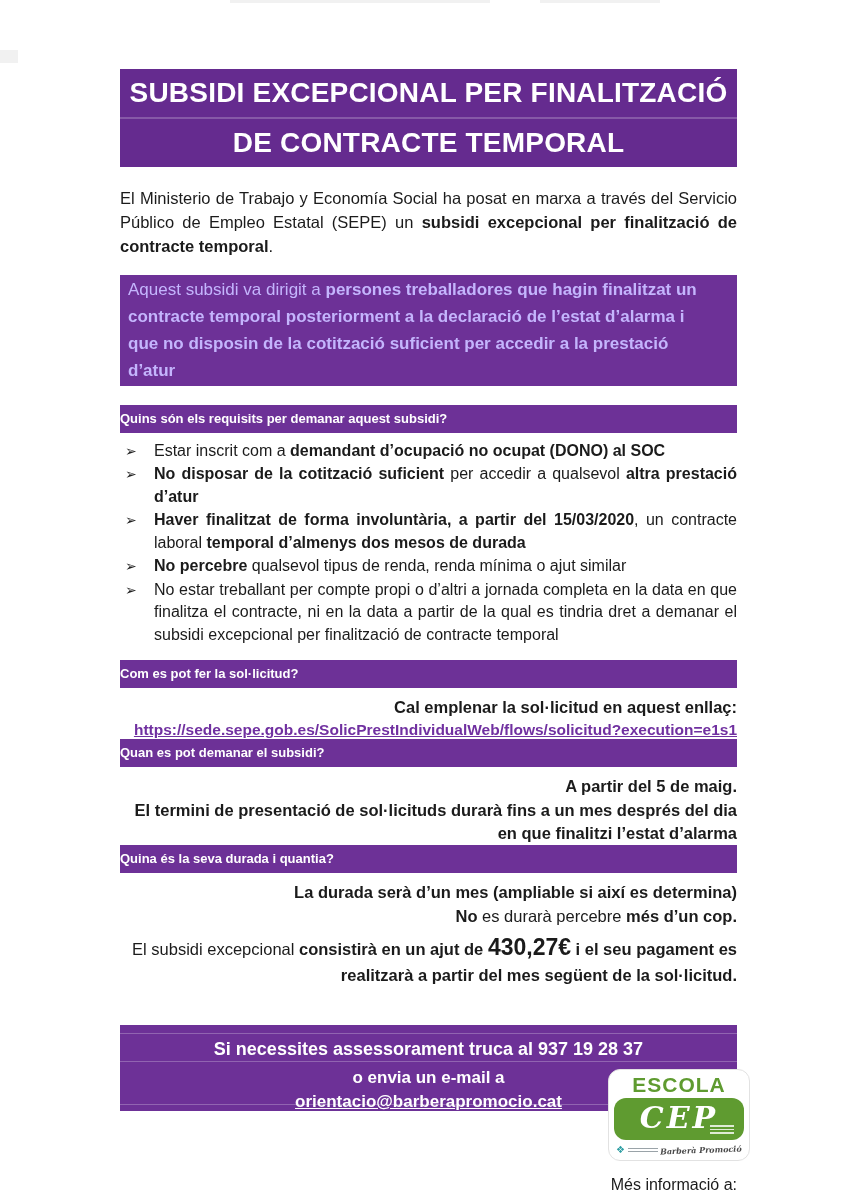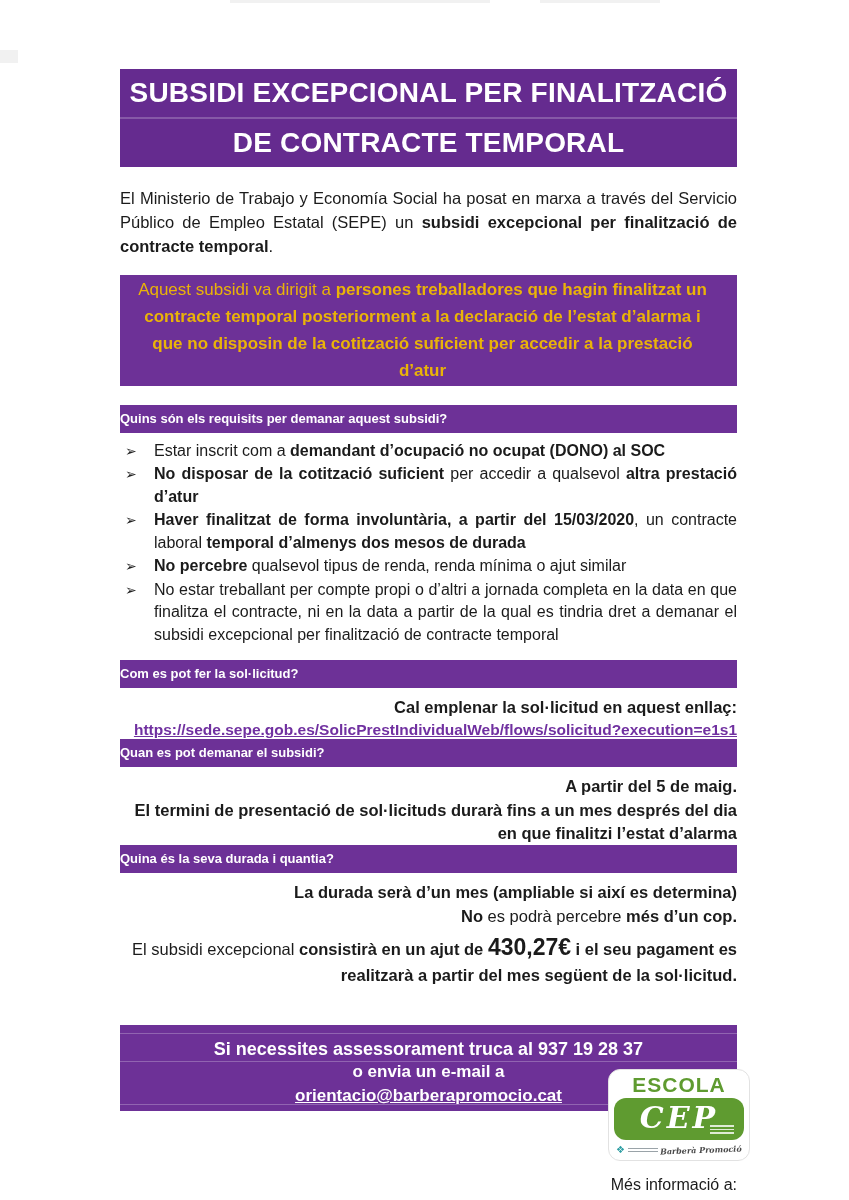--- a/index.html
+++ b/index.html
@@ -36,22 +36,22 @@
     margin-top:19px;
     font-size:16.5px;
     line-height:24px;
     text-align:justify;
   }
 
   
   .audience-box{
     margin-top:8px;
     background:#6D3197;
-    color:#eab308;
-    text-align:center;
+    color:#c4b5fd;
+    text-align:left;
     font-size:17px;
     line-height:27px;
     padding:1px 20px 2px 8px;
   }
 
   
   .bar{
     background:#6D3197;
     color:#ffffff;
     font-weight:bold;
@@ -94,21 +94,21 @@
   .footer-box{
     position:relative;
     margin-top:37px;
     background:#6D3197;
     color:#ffffff;
     height:86px;
     text-align:center;
   }
   .footer-box .sep{position:absolute;left:0;right:0;height:1px;background:rgba(255,255,255,0.25);}
   .f-line1{padding-top:13px;font-size:18px;font-weight:bold;line-height:22px;}
-  .f-line2{font-size:17px;font-weight:bold;line-height:24px;}
+  .f-line2{font-size:17px;font-weight:bold;line-height:24px;margin-top:6px;}
   .f-email{color:#ffffff;font-size:17px;font-weight:bold;text-decoration:underline;line-height:24px;}
 
   
   .cep-card{
     position:absolute;
     left:488px;top:44px;
     width:142px;height:92px;
     background:#ffffff;
     border-radius:12px;
     border:1px solid #e2e2e2;
@@ -197,21 +197,21 @@
     <div class="center" style="margin-top:2px;">
       <a class="link-purple" href="#">https://sede.sepe.gob.es/SolicPrestIndividualWeb/flows/solicitud?execution=e1s1</a>
     </div>
 
     <div class="bar m3">Quan es pot demanar el subsidi?</div>
     <div class="block center bold mt8">A partir del 5 de maig.</div>
     <div class="block center bold" style="margin-top:1px;">El termini de presentació de sol·licituds durarà fins a un mes després del dia en que finalitzi l’estat d’alarma</div>
 
     <div class="bar m3">Quina és la seva durada i quantia?</div>
     <div class="block center bold mt8">La durada serà d’un mes (ampliable si així es determina)</div>
-    <div class="block center" style="margin-top:1px;"><span style="font-weight: bold;">No</span><span> es podrà percebre </span><span style="font-weight: bold;">més d’un cop.</span></div>
+    <div class="block center" style="margin-top:1px;"><span style="font-weight: bold;">No</span><span> es durarà percebre </span><span style="font-weight: bold;">més d’un cop.</span></div>
     <div class="block center mt6" style="line-height:26px;"><span>El subsidi excepcional </span><span style="font-weight: bold;">consistirà en un ajut de </span><span class="big-num" style="font-weight: bold;">430,27€</span><span style="font-weight: bold;"> i el seu pagament es realitzarà a partir del mes següent de la sol·licitud.</span></div>
 
     <div class="footer-box">
       <div class="sep" style="top:8px;"></div>
       <div class="sep" style="top:36px;"></div>
       <div class="sep" style="bottom:6px;"></div>
       <div class="f-line1">Si necessites assessorament truca al 937 19 28 37</div>
       <div class="f-line2">o  envia un e-mail a</div>
       <div><a class="f-email" href="#">orientacio@barberapromocio.cat</a></div>
 

